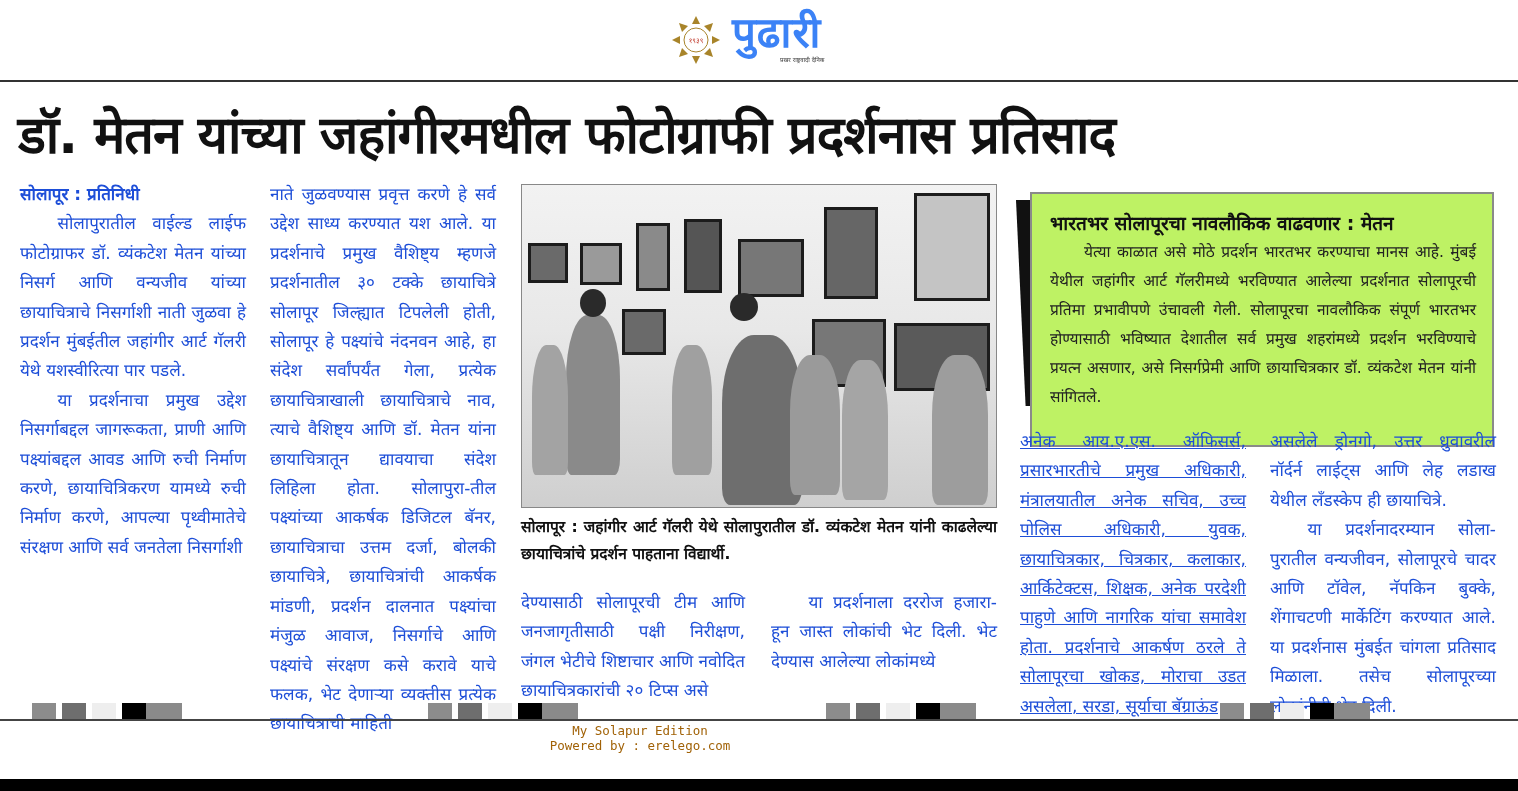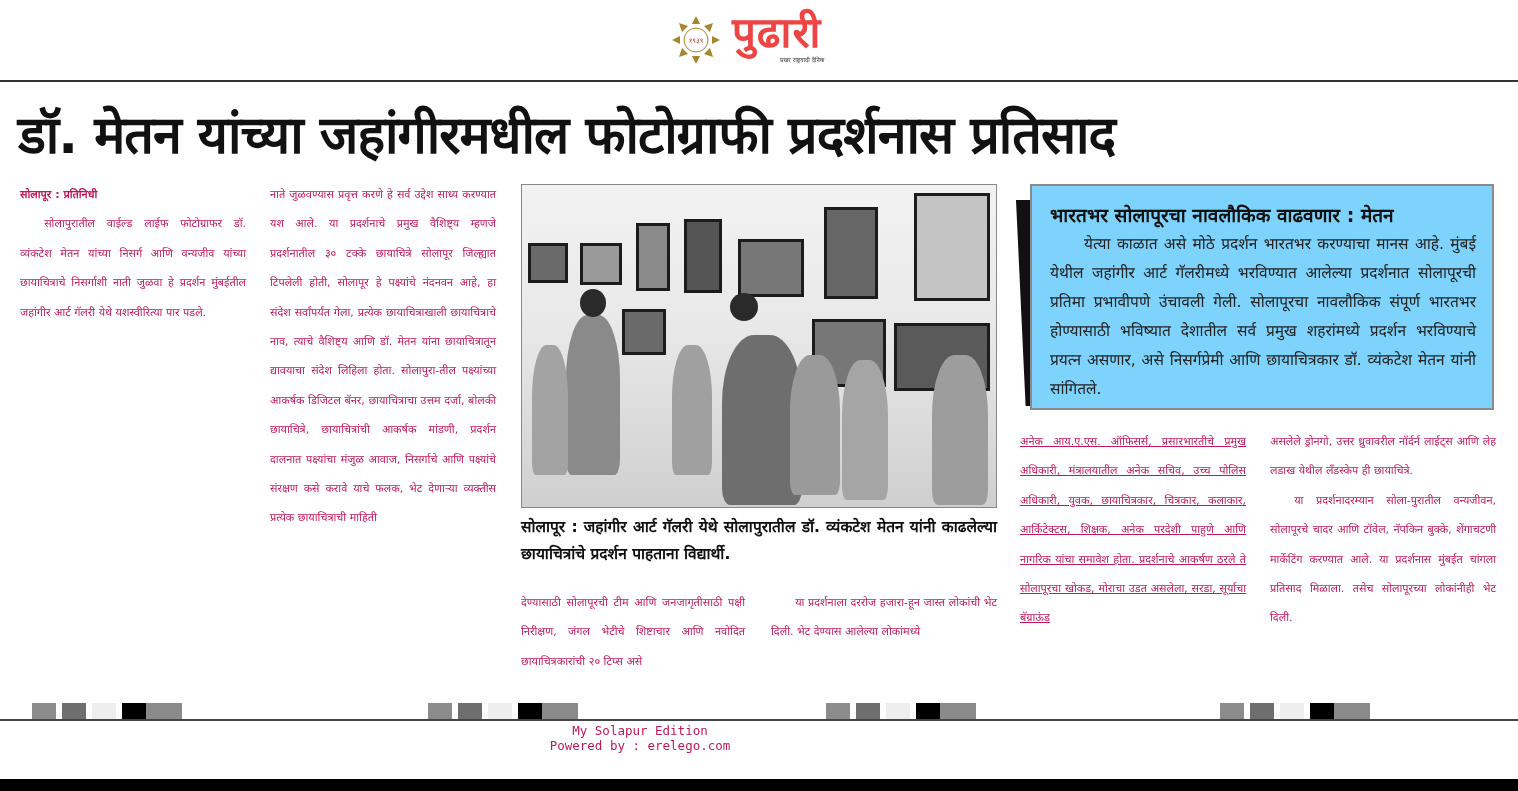--- a/index.html
+++ b/index.html
@@ -1,55 +1,55 @@
 <!DOCTYPE html>
 <html><head>
 <meta charset="utf-8">
 <style>
   * { box-sizing: border-box; margin: 0; padding: 0; }
   html, body { width: 1518px; height: 791px; background: #ffffff; overflow: hidden; }
   body { position: relative; font-family: "DejaVu Sans", sans-serif; color: #1a1a1a; }
 
   .masthead { position: absolute; left: 0; top: 0; width: 1518px; height: 80px; background: #fff; }
   .logo-emblem { position: absolute; left: 670px; top: 14px; width: 52px; height: 52px; }
-  .logo-word { position: absolute; left: 732px; top: 10px; font-family: "DejaVu Sans", sans-serif; font-weight: bold; font-size: 42px; color: #ef4444; letter-spacing: 1px; line-height: 46px; }
+  .logo-word { position: absolute; left: 732px; top: 10px; font-family: "DejaVu Sans", sans-serif; font-weight: bold; font-size: 42px; color: #3b82f6; letter-spacing: 1px; line-height: 46px; }
   .logo-tagline { position: absolute; left: 780px; top: 56px; font-size: 6px; color: #333; white-space: nowrap; }
   .rule-top { position: absolute; left: 0; top: 80px; width: 1518px; height: 2px; background: #333; }
 
   .headline { position: absolute; left: 18px; top: 96px; width: 1490px; height: 78px; font-family: "DejaVu Sans", sans-serif; font-weight: bold; font-size: 52px; line-height: 78px; color: #111; white-space: nowrap; letter-spacing: -1px; }
 
-  .col { position: absolute; font-size: 11px; line-height: 29.4px; text-align: justify; color: #be185d; }
+  .col { position: absolute; font-size: 17px; line-height: 29.4px; text-align: justify; color: #1d4ed8; }
   .col p { text-indent: 2.2em; }
   .col p.noindent { text-indent: 0; }
   .dateline { font-weight: bold; display: block; text-indent: 0; }
 
   .col1 { left: 20px; top: 180px; width: 226px; }
   .col2 { left: 270px; top: 180px; width: 226px; }
   .col3a { left: 521px; top: 588px; width: 224px; }
   .col3b { left: 771px; top: 588px; width: 226px; }
   .col4 { left: 1020px; top: 427px; width: 226px; text-decoration: underline; }
   .col5 { left: 1270px; top: 427px; width: 226px; }
 
   .photo { position: absolute; left: 521px; top: 184px; width: 476px; height: 324px; border: 1px solid #888; background: linear-gradient(180deg, #f2f2f2 0%, #e8e8e8 45%, #cfcfcf 100%); overflow: hidden; }
   .frame { position: absolute; border: 3px solid #1c1c1c; background: #6a6a6a; }
   .person { position: absolute; border-radius: 40% 40% 10% 10%; background: #7a7a7a; }
   .head { position: absolute; border-radius: 50%; background: #2a2a2a; }
 
   .caption { position: absolute; left: 521px; top: 514px; width: 476px; font-weight: bold; font-size: 15.5px; line-height: 27px; color: #111; text-align: justify; }
 
-  .sidebar-box { position: absolute; left: 1030px; top: 184px; width: 464px; height: 226px; background: #7dd3fc; border: 2px solid #8a8a8a; padding: 14px 16px 10px 18px; }
+  .sidebar-box { position: absolute; left: 1030px; top: 192px; width: 464px; height: 255px; background: #bef264; border: 2px solid #8a8a8a; padding: 14px 16px 10px 18px; }
   .sidebar-shadow { position: absolute; left: 1016px; top: 200px; width: 16px; height: 206px; background: #111; clip-path: polygon(0 0, 100% 0, 100% 100%, 60% 100%); }
   .sidebar-title { font-weight: bold; font-size: 19px; line-height: 30px; color: #111; white-space: nowrap; }
   .sidebar-body { font-size: 15.5px; line-height: 29px; text-align: justify; color: #222; text-indent: 2.2em; }
 
   .regbar { position: absolute; top: 703px; height: 16px; display: flex; gap: 6px; }
   .regbar span { display: block; height: 16px; }
   .rule-bottom { position: absolute; left: 0; top: 719px; width: 1518px; height: 2px; background: #444; }
 
-  .footer { position: absolute; left: 0; top: 723px; width: 1280px; text-align: center; font-family: "DejaVu Sans Mono", monospace; font-size: 12.5px; line-height: 15px; color: #be185d; }
+  .footer { position: absolute; left: 0; top: 723px; width: 1280px; text-align: center; font-family: "DejaVu Sans Mono", monospace; font-size: 12.5px; line-height: 15px; color: #a16207; }
   .bottom-band { position: absolute; left: 0; top: 779px; width: 1518px; height: 12px; background: #000; }
 </style>
 </head>
 <body>
 
 <div class="masthead">
   <svg class="logo-emblem" viewBox="0 0 52 52">
     <g fill="#a8842a">
       <circle cx="26" cy="26" r="12" fill="#fff" stroke="#a8842a" stroke-width="1"></circle>
       <path d="M26 2 l4 8 h-8z"></path>
@@ -66,20 +66,21 @@
   <div class="logo-word">पुढारी</div>
   <div class="logo-tagline">प्रखर राष्ट्रवादी दैनिक</div>
 </div>
 <div class="rule-top"></div>
 
 <h1 class="headline">डॉ. मेतन यांच्या जहांगीरमधील फोटोग्राफी प्रदर्शनास प्रतिसाद</h1>
 
 <div class="col col1">
   <span class="dateline">सोलापूर : प्रतिनिधी</span>
   <p>सोलापुरातील वाईल्ड लाईफ फोटोग्राफर डॉ. व्यंकटेश मेतन यांच्या निसर्ग आणि वन्यजीव यांच्या छायाचित्राचे निसर्गाशी नाती जुळवा हे प्रदर्शन मुंबईतील जहांगीर आर्ट गॅलरी येथे यशस्वीरित्या पार पडले.</p>
+  <p>या प्रदर्शनाचा प्रमुख उद्देश निसर्गाबद्दल जागरूकता, प्राणी आणि पक्ष्यांबद्दल आवड आणि रुची निर्माण करणे, छायाचित्रिकरण यामध्ये रुची निर्माण करणे, आपल्या पृथ्वीमातेचे संरक्षण आणि सर्व जनतेला निसर्गाशी</p>
 </div>
 
 <div class="col col2">
   <p class="noindent">नाते जुळवण्यास प्रवृत्त करणे हे सर्व उद्देश साध्य करण्यात यश आले. या प्रदर्शनाचे प्रमुख वैशिष्ट्य म्हणजे प्रदर्शनातील ३० टक्के छायाचित्रे सोलापूर जिल्ह्यात टिपलेली होती, सोलापूर हे पक्ष्यांचे नंदनवन आहे, हा संदेश सर्वांपर्यंत गेला, प्रत्येक छायाचित्राखाली छायाचित्राचे नाव, त्याचे वैशिष्ट्य आणि डॉ. मेतन यांना छायाचित्रातून द्यावयाचा संदेश लिहिला होता. सोलापुरा-तील पक्ष्यांच्या आकर्षक डिजिटल बॅनर, छायाचित्राचा उत्तम दर्जा, बोलकी छायाचित्रे, छायाचित्रांची आकर्षक मांडणी, प्रदर्शन दालनात पक्ष्यांचा मंजुळ आवाज, निसर्गाचे आणि पक्ष्यांचे संरक्षण कसे करावे याचे फलक, भेट देणाऱ्या व्यक्तीस प्रत्येक छायाचित्राची माहिती</p>
 </div>
 
 <div class="photo">
   <div class="frame" style="left:6px;top:58px;width:40px;height:40px;"></div>
   <div class="frame" style="left:58px;top:58px;width:42px;height:42px;background:#9a9a9a;"></div>
   <div class="frame" style="left:114px;top:38px;width:34px;height:68px;background:#8a8a8a;"></div>

